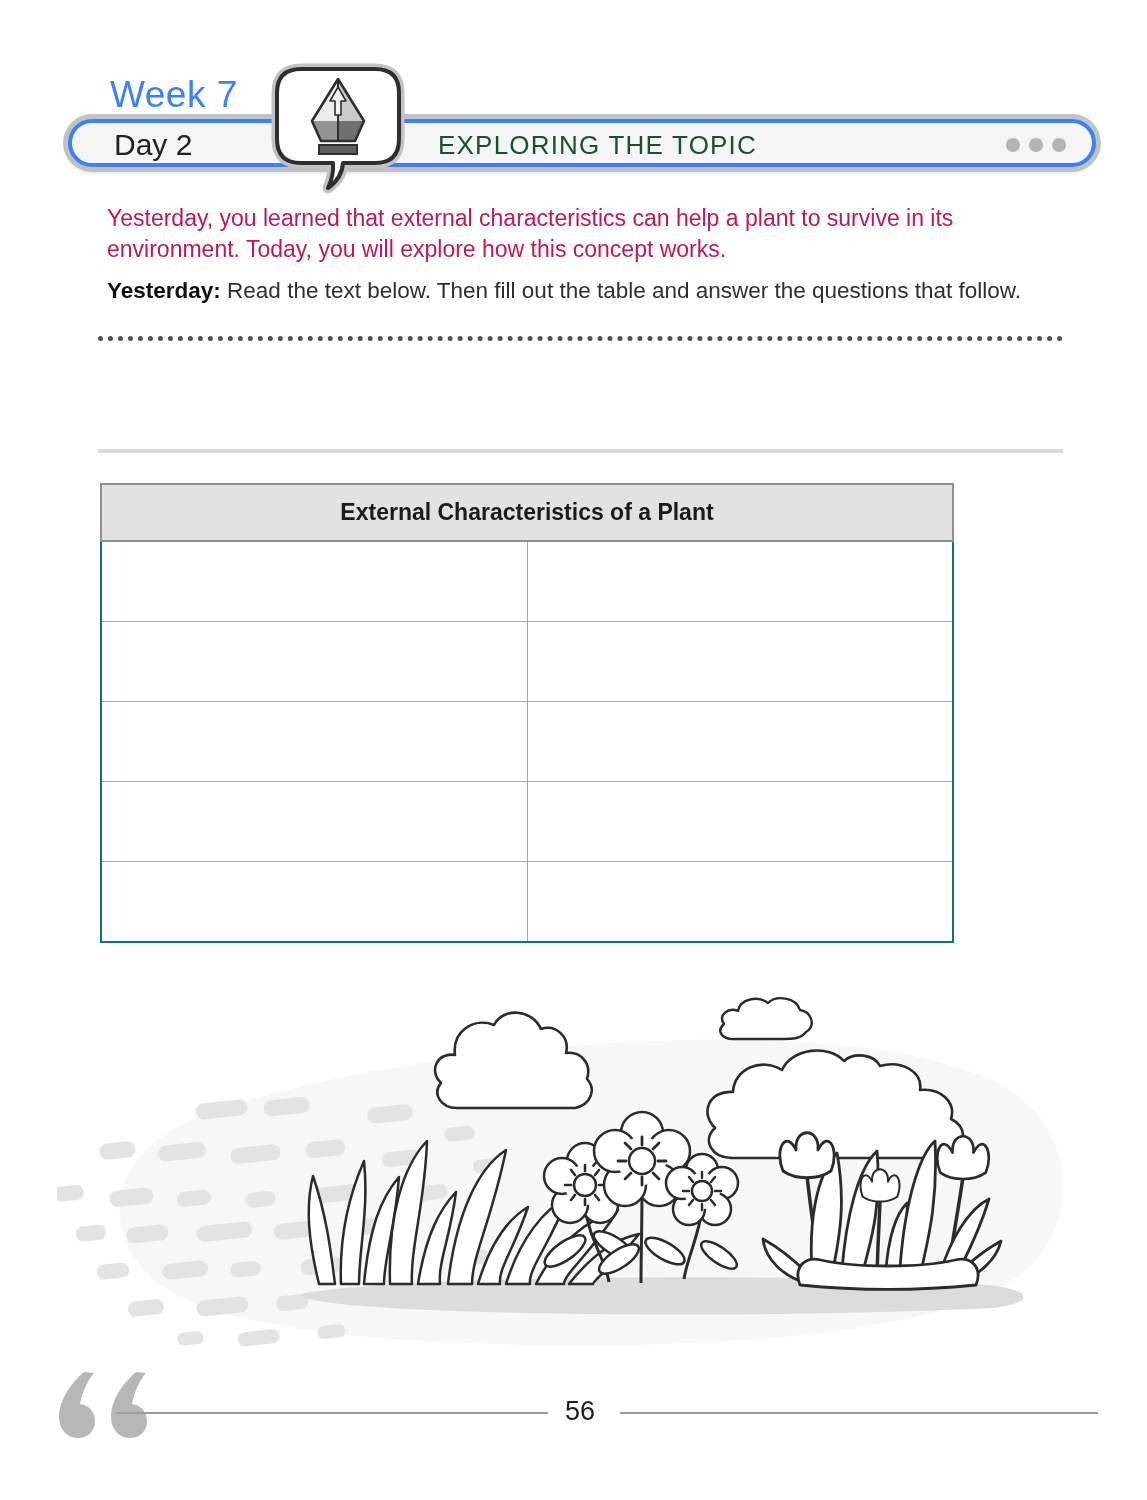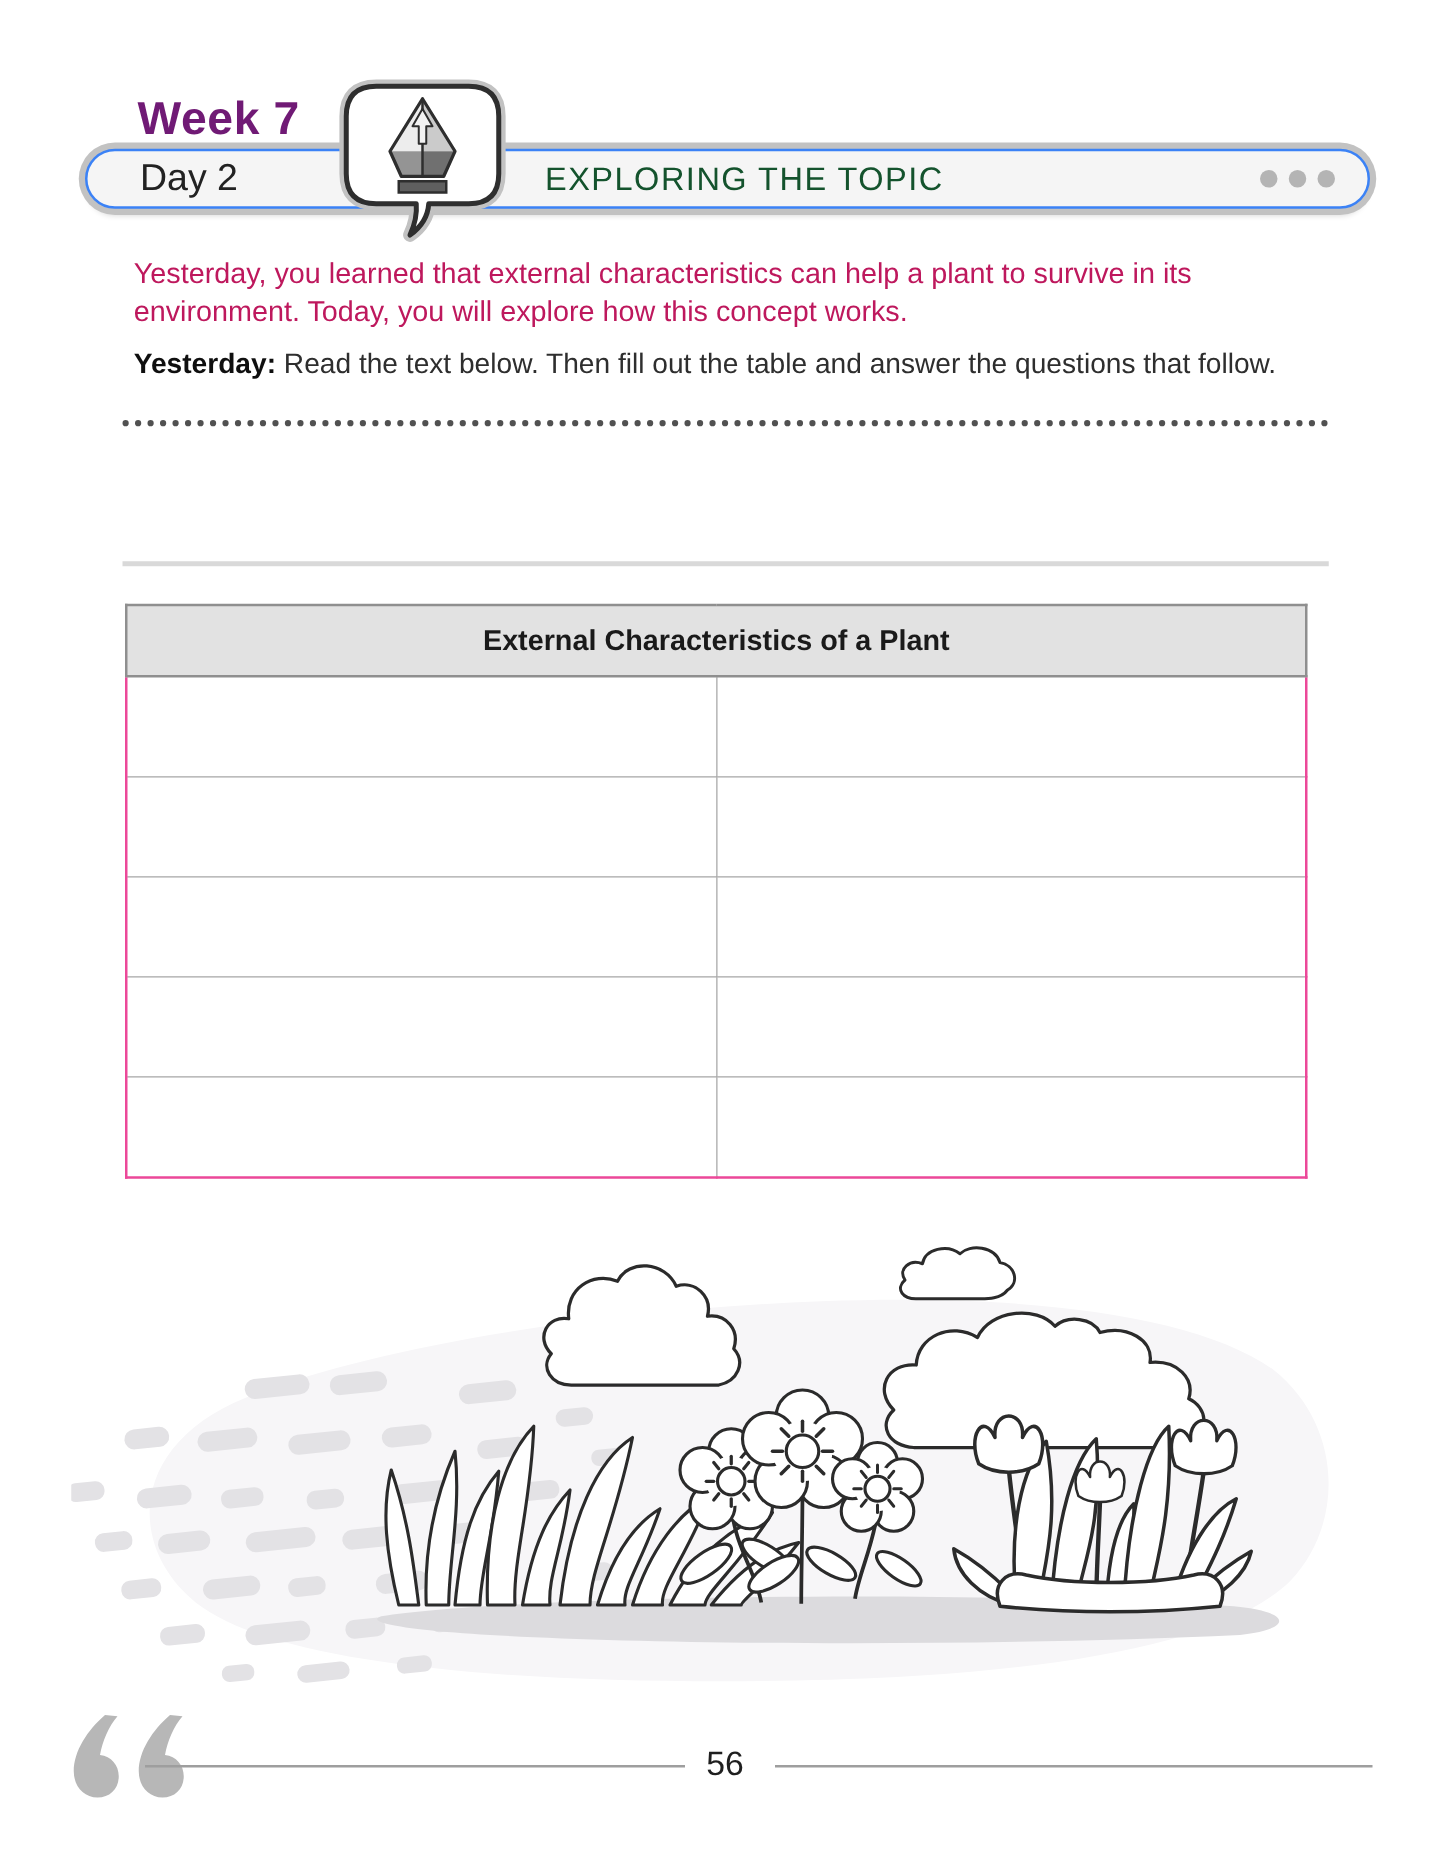--- a/index.html
+++ b/index.html
@@ -1,44 +1,44 @@
 <!DOCTYPE html>
 <html><head>
 <meta charset="utf-8">
 <style>
   html,body{margin:0;padding:0;background:#ffffff;}
   .page{
     position:relative;width:1147px;height:1500px;background:#ffffff;
     font-family:"Liberation Sans",sans-serif;overflow:hidden;
   }
   
-  .week-label{position:absolute;left:110px;top:74px;font-size:37px;font-weight:bold;color:#701a75;letter-spacing:.5px;}
+  .week-label{position:absolute;left:110px;top:74px;font-size:37px;font-weight:normal;color:#3b82f6;letter-spacing:.5px;}
   .pill{
     position:absolute;left:68px;top:119px;width:1028px;height:48px;
-    background:#f5f5f5;border:2px solid #3b82f6;border-radius:28px;
+    background:#f5f5f5;border:4px solid #3b82f6;border-radius:28px;
     box-shadow:0 0 0 5px #c2c2c2,0 7px 5px -2px rgba(0,0,0,.18);
     box-sizing:border-box;
   }
   .day-label{position:absolute;left:42px;top:5px;font-size:30px;color:#222;}
   .section-title{position:absolute;left:366px;top:7px;font-size:26px;letter-spacing:1.2px;color:#14532d;}
   .dots{position:absolute;right:26px;top:15px;display:flex;gap:9px;}
   .dots span{width:14px;height:14px;border-radius:50%;background:#b4b4b4;display:block;}
   .lesson-title{position:absolute;left:437px;top:80px;font-size:28px;font-weight:bold;color:#141414;letter-spacing:-.3px;}
   .bubble{position:absolute;left:262px;top:60px;z-index:3;}
   
   .intro{position:absolute;left:107px;top:203px;width:948px;font-size:23px;line-height:31px;color:#be185d;margin:0;}
   .directions{position:absolute;left:107px;top:276px;width:948px;font-size:22.5px;line-height:30px;color:#2e2e2e;margin:0;}
   .directions b{color:#0f0f0f;}
   .dotted-divider{position:absolute;left:98px;top:330px;width:965px;height:6px;border-bottom:5px dotted #515151;}
   .activity{position:absolute;left:107px;top:363px;width:952px;font-size:22.5px;line-height:28.5px;color:#2e2e2e;margin:0;}
   .gray-divider{position:absolute;left:98px;top:449px;width:965px;height:4px;background:#d9d9d9;}
   
   table.worksheet{
-    position:absolute;left:100px;top:483px;width:946px;border-collapse:collapse;
-    border:2px solid #ec4899;background:#fff;
+    position:absolute;left:100px;top:483px;width:854px;border-collapse:collapse;
+    border:2px solid #0f766e;background:#fff;
   }
   table.worksheet th{
     height:53px;background:#e2e2e2;font-size:23px;font-weight:bold;color:#1a1a1a;
     border:2px solid #8f8f8f;text-align:center;
   }
   table.worksheet td{height:77px;border:1.5px solid #a6a6a6;width:50%;}
   
   .scene{position:absolute;left:57px;top:993px;}
   
   .quote{position:absolute;left:50px;top:1368px;}

